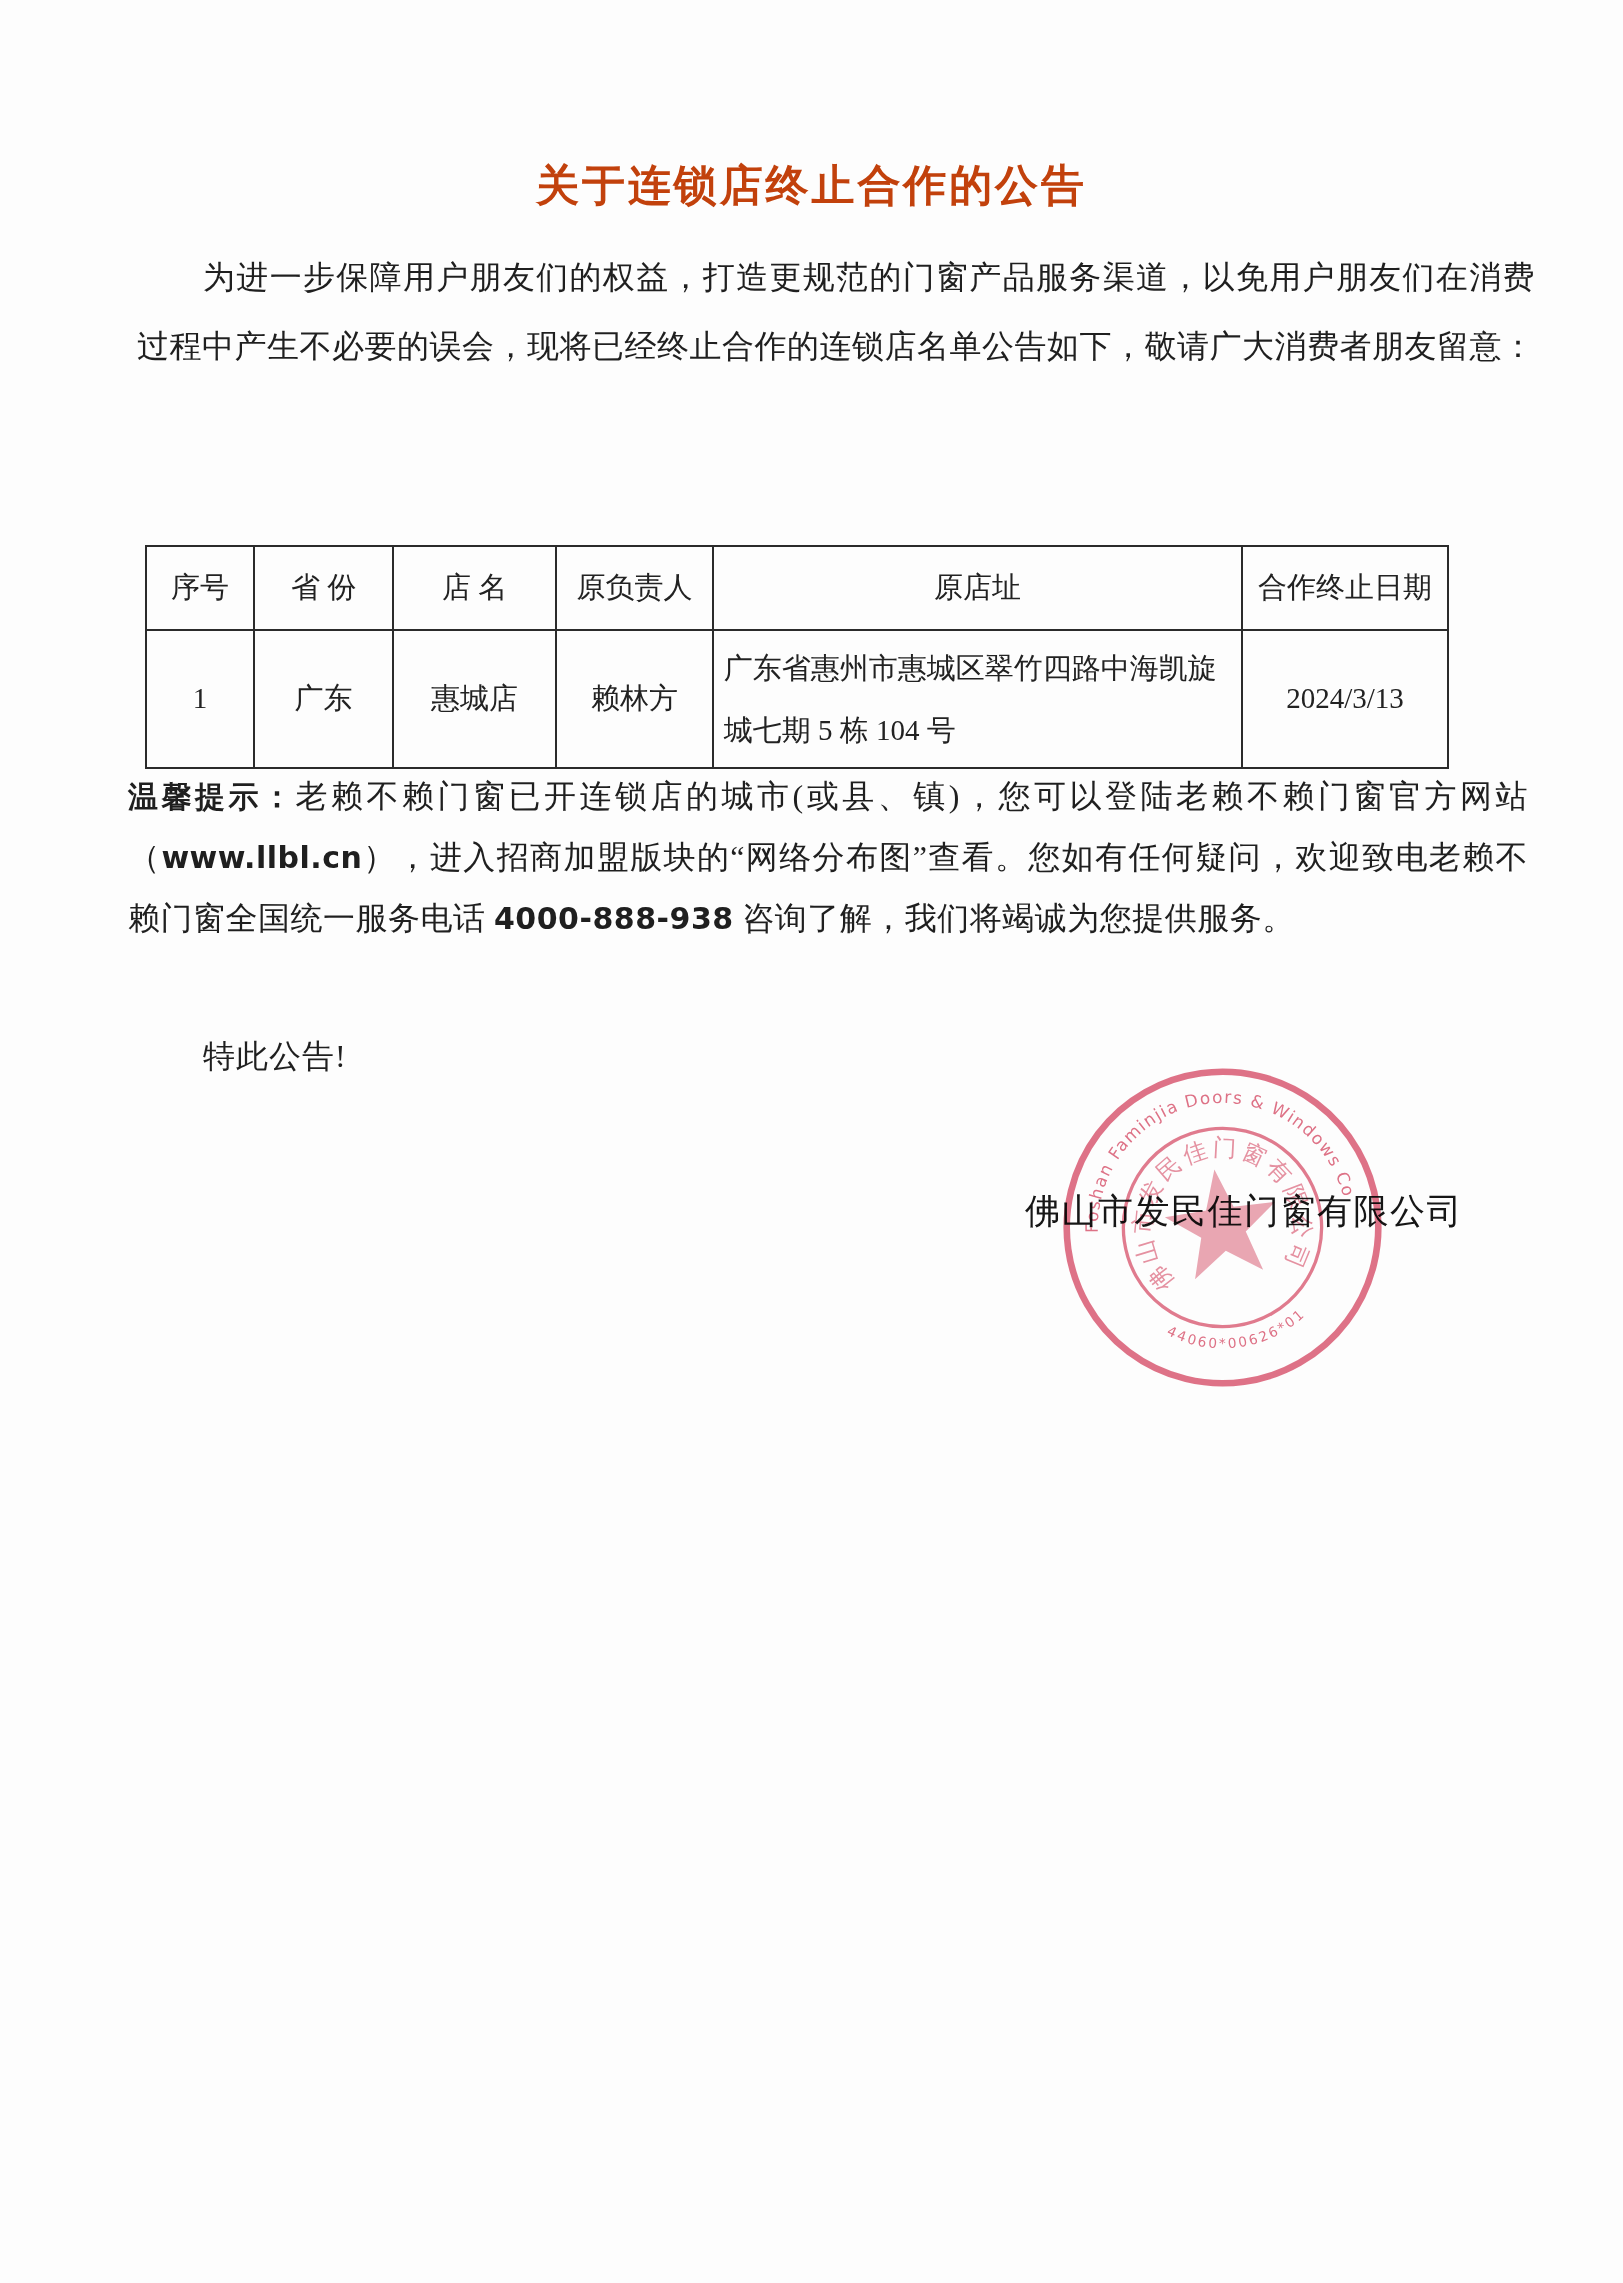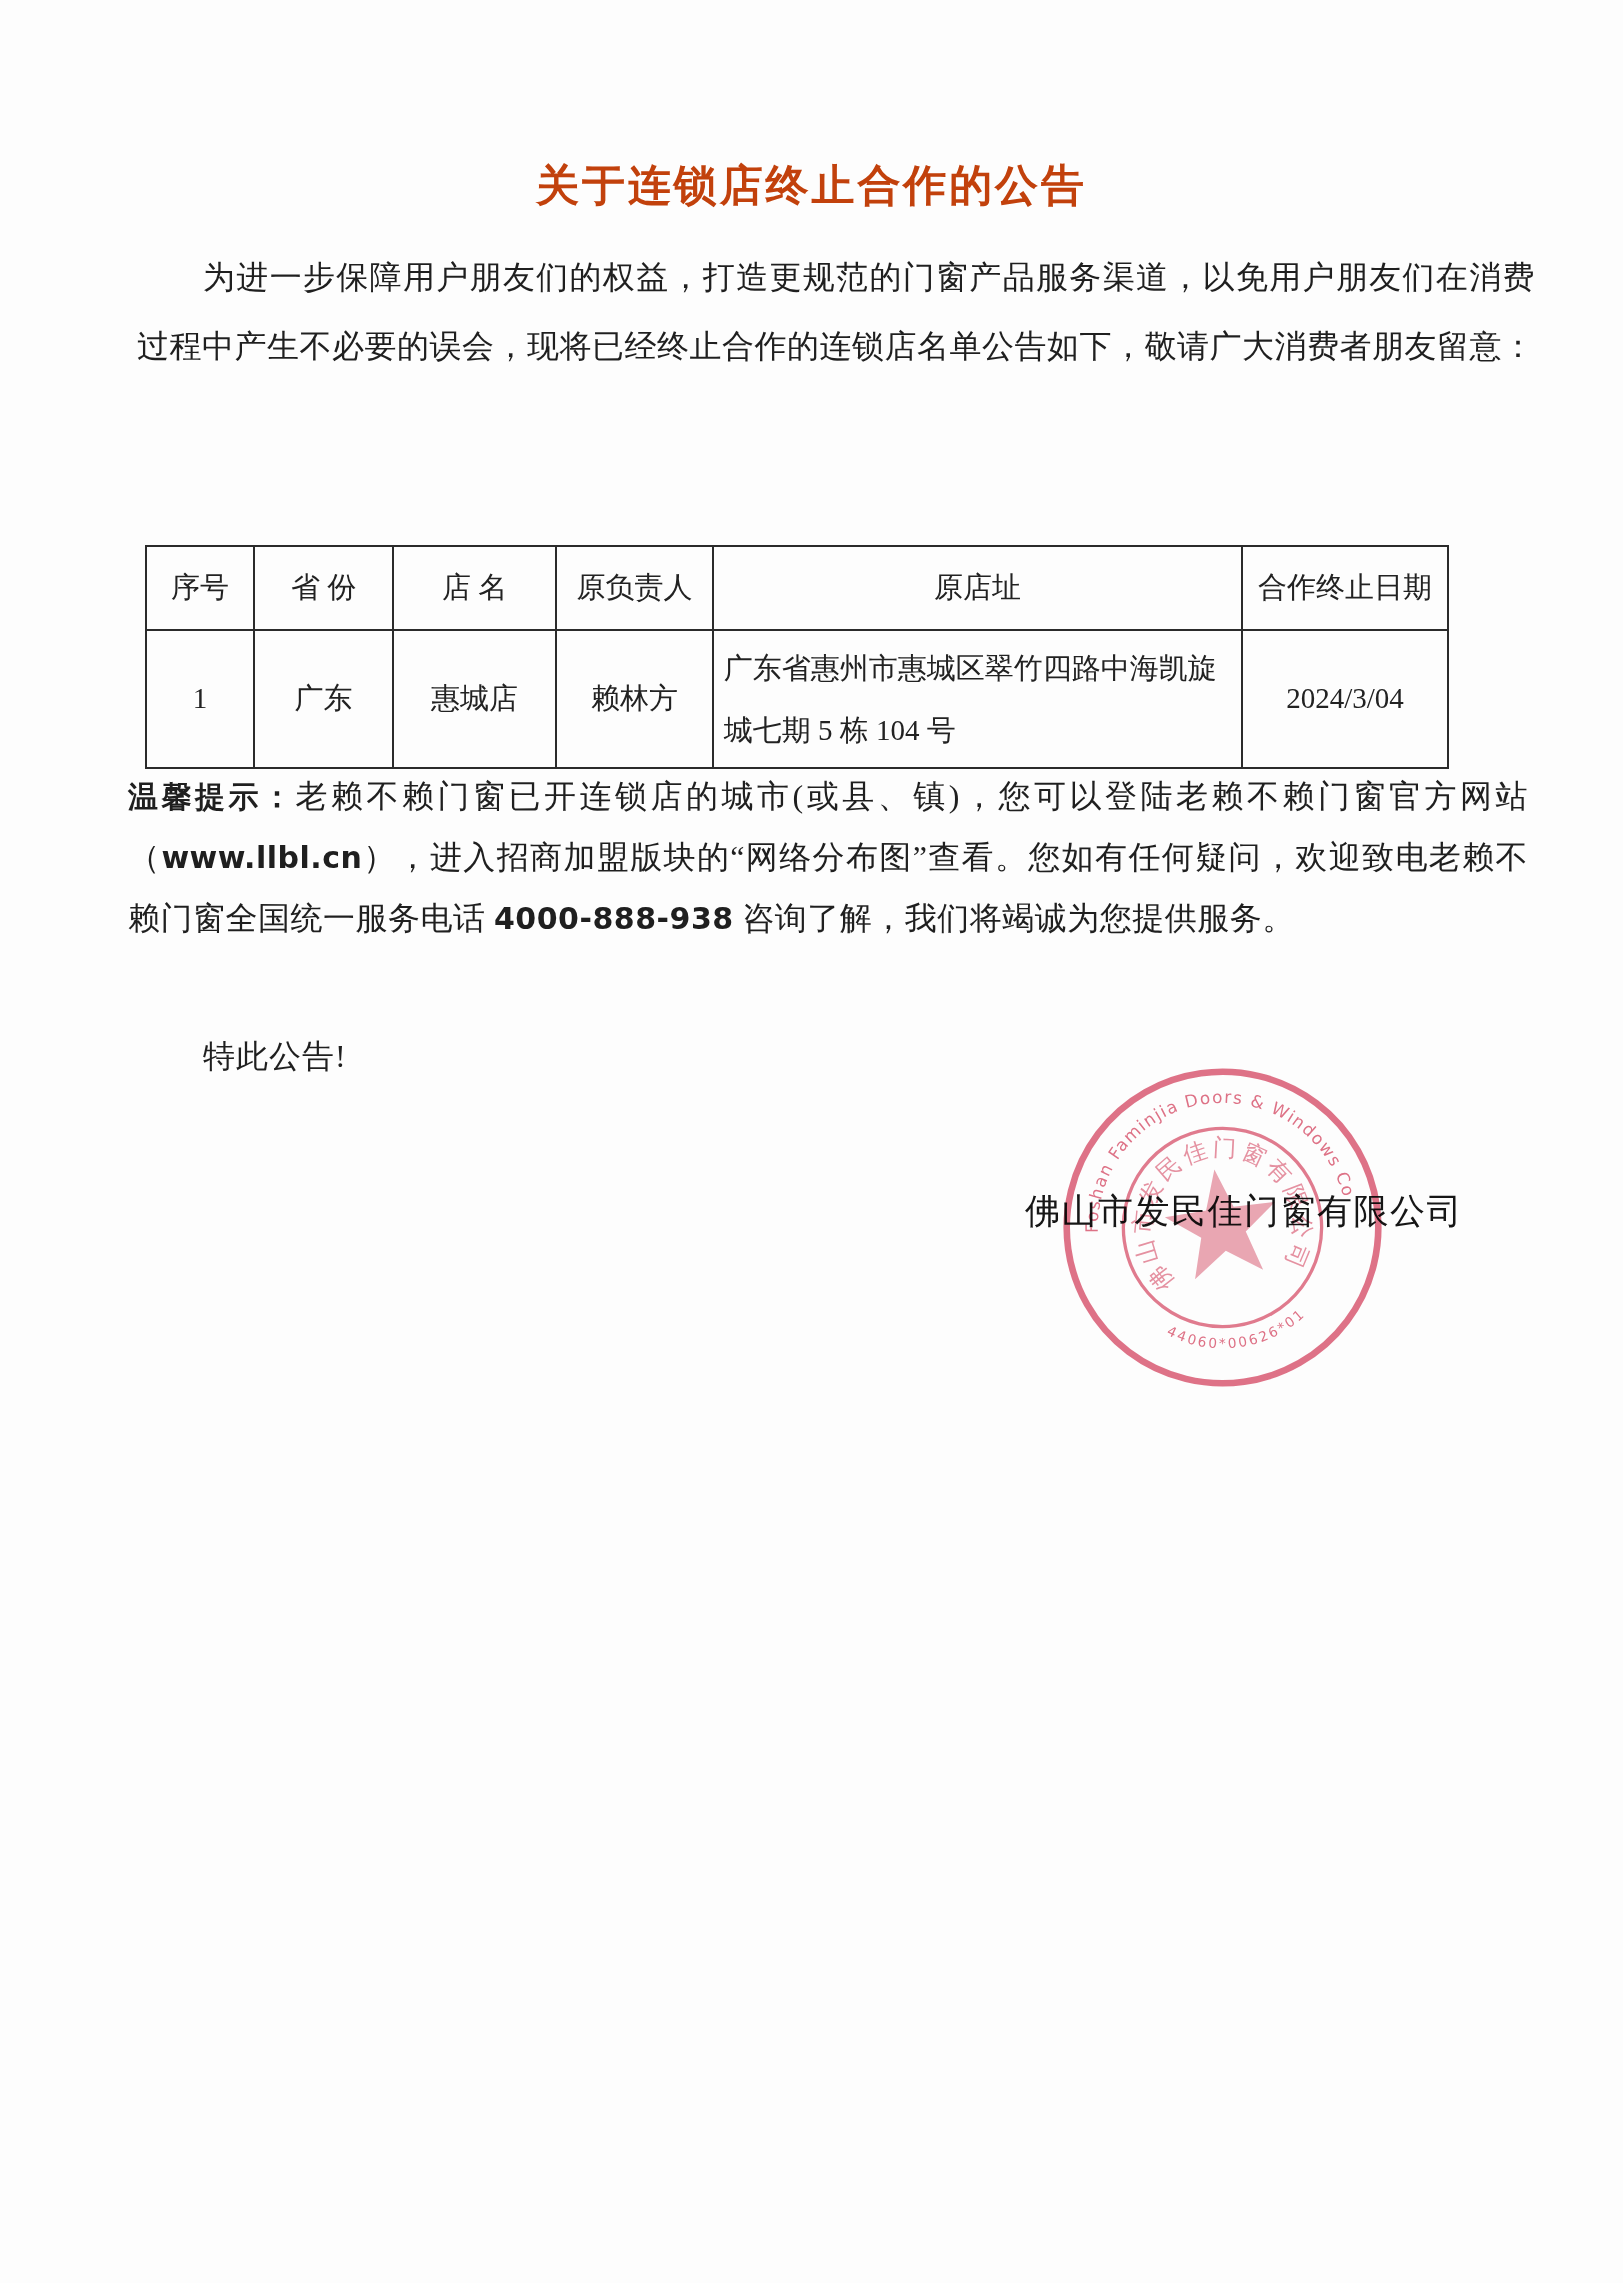--- a/index.html
+++ b/index.html
@@ -142,21 +142,21 @@
         <th>合作终止日期</th>
       </tr>
     </thead>
     <tbody>
       <tr>
         <td>1</td>
         <td>广东</td>
         <td>惠城店</td>
         <td>赖林方</td>
         <td class="cell-address">广东省惠州市惠城区翠竹四路中海凯旋城七期 5 栋 104 号</td>
-        <td>2024/3/04</td>
+        <td>2024/3/13</td>
       </tr>
     </tbody>
   </table>
 
   <p class="notice-paragraph"><span class="seg-b">温馨提示：</span><span class="seg-n">老赖不赖门窗已开连锁店的城市(或县、镇)，您可以登陆老赖不赖门窗官方网站（</span><span class="seg-b">www.llbl.cn</span><span class="seg-n">），进入招商加盟版块的“网络分布图”查看。您如有任何疑问，欢迎致电老赖不赖门窗全国统一服务电话 </span><span class="seg-b">4000-888-938</span><span class="seg-n"> 咨询了解，我们将竭诚为您提供服务。</span></p>
 
   <p class="closing-statement">特此公告!</p>
 
   <div class="signature-block">
     <div class="company-name">佛山市发民佳门窗有限公司</div>

